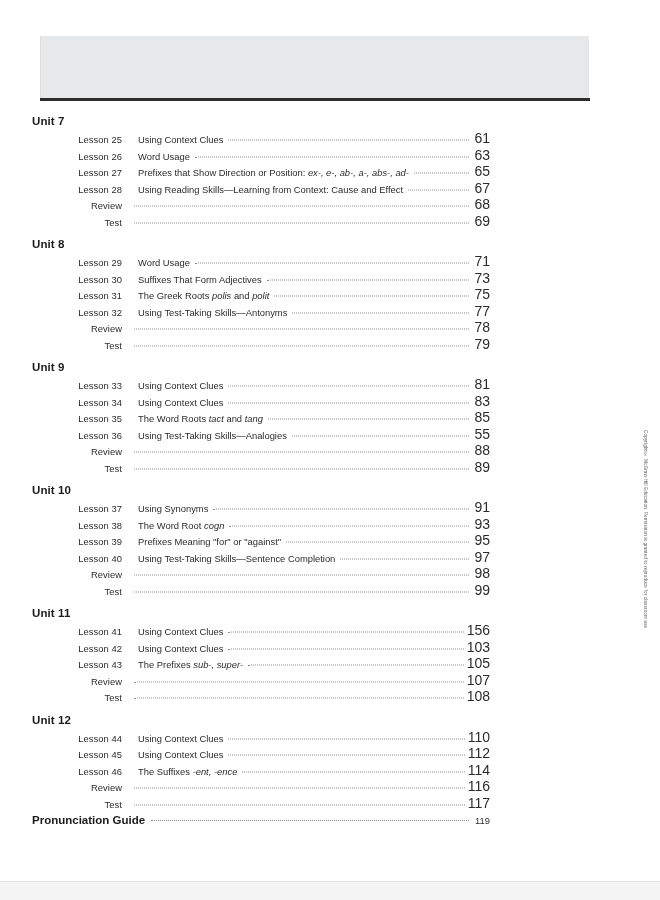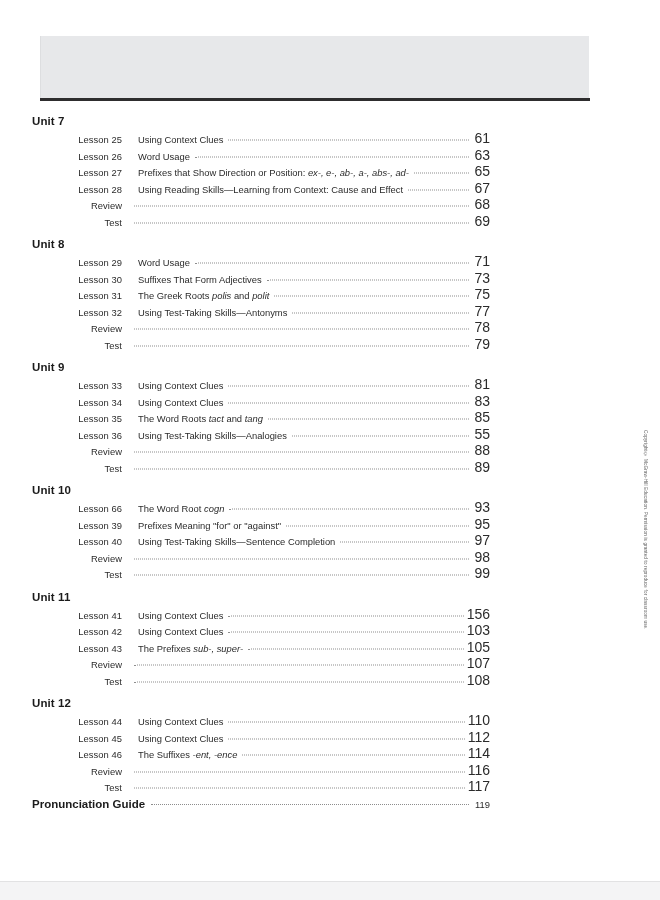--- a/index.html
+++ b/index.html
@@ -285,21 +285,27 @@
         <div class="row sub">
           <div class="row-label">Test</div>
           <div class="row-title"></div>
           <div class="dots"></div>
           <div class="row-page">89</div>
         </div>
       </div>
       <div class="unit-block">
         <div class="unit-heading">Unit 10</div>
         <div class="row">
-          <div class="row-label">Lesson 66</div>
+          <div class="row-label">Lesson 37</div>
+          <div class="row-title">Using Synonyms</div>
+          <div class="dots"></div>
+          <div class="row-page">91</div>
+        </div>
+        <div class="row">
+          <div class="row-label">Lesson 38</div>
           <div class="row-title">The Word Root <em>cogn</em></div>
           <div class="dots"></div>
           <div class="row-page">93</div>
         </div>
         <div class="row">
           <div class="row-label">Lesson 39</div>
           <div class="row-title">Prefixes Meaning "for" or "against"</div>
           <div class="dots"></div>
           <div class="row-page">95</div>
         </div>

